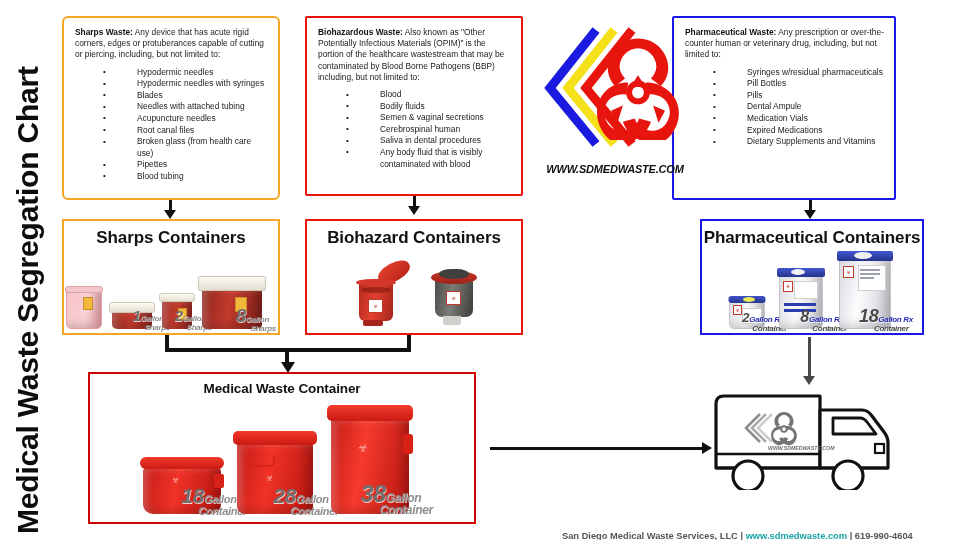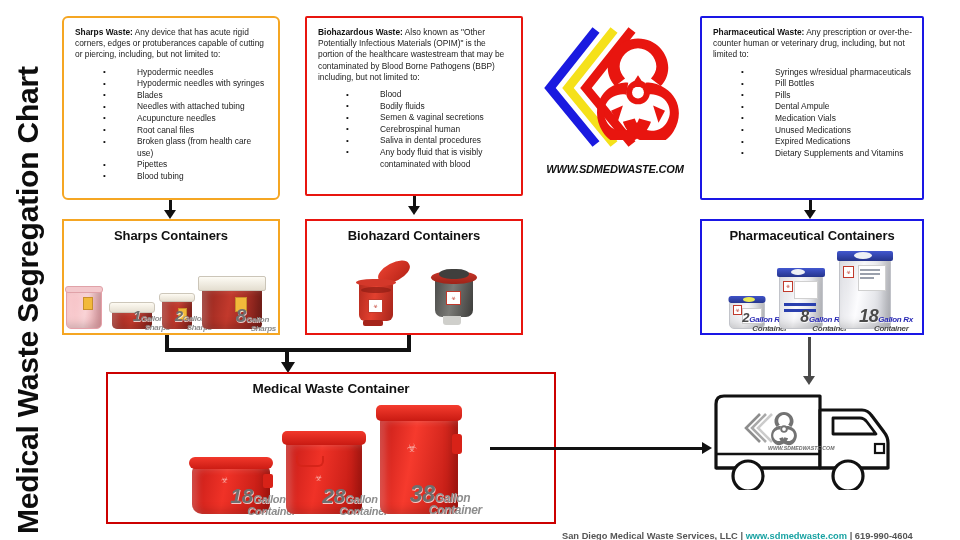--- a/index.html
+++ b/index.html
@@ -57,21 +57,21 @@
 
   
   .contbox {
     position: absolute;
     box-sizing: border-box;
     background: #fff;
     overflow: hidden;
   }
   .contbox .chdr {
     text-align: center;
-    font-size: 13px; font-weight: bold; color: #111;
+    font-size: 17px; font-weight: bold; color: #111;
     margin-top: 7px;
     letter-spacing: -0.1px;
   }
   .binrow {
     position: absolute; left:0; right:0; bottom: 4px;
     display: flex; align-items: flex-end; justify-content: center;
     gap: 10px;
   }
 
   
@@ -169,31 +169,30 @@
     <ul>
       <li>Blood</li>
       <li>Bodily fluids</li>
       <li>Semen &amp; vaginal secretions</li>
       <li>Cerebrospinal human</li>
       <li>Saliva in dental procedures</li>
       <li>Any body fluid that is visibly contaminated with blood</li>
     </ul>
   </div>
 
-  <div class="descbox" id="pharma-desc" style="left:700px; top:16px; width:224px; height:184px; border:2.5px solid #1A17E5; border-radius:2px;">
+  <div class="descbox" id="pharma-desc" style="left:672px; top:16px; width:224px; height:184px; border:2.5px solid #1A17E5; border-radius:2px;">
     <p class="lead">
       <b>Pharmaceutical Waste:</b><span> Any prescription or over-the-counter human or veterinary drug, including, but not limited to:</span>
     </p>
     <ul>
       <li>Syringes w/residual pharmaceuticals</li>
       <li>Pill Bottles</li>
       <li>Pills</li>
       <li>Dental Ampule</li>
       <li>Medication Vials</li>
-      <li>Unused Medications</li>
       <li>Expired Medications</li>
       <li>Dietary Supplements and Vitamins</li>
     </ul>
   </div>
 
   <div id="logo" style="left:540px; top:20px; width:150px; height:155px;">
 
     <svg width="150" height="140" style="position:absolute;left:0;top:0;">
       <polyline points="56,10 10,68 56,124" fill="none" stroke="#1a1ae0" stroke-width="9"></polyline>
       <polyline points="74,10 28,68 74,124" fill="none" stroke="#f5e11a" stroke-width="9"></polyline>
@@ -337,21 +336,21 @@
 
     </div>
   </div>
 
   <div class="vline" style="left:165px; top:335px; width:3.5px; height:16px;"></div>
   <div class="vline" style="left:407px; top:335px; width:3.5px; height:16px;"></div>
   <div class="hline" style="left:165px; top:348px; width:246px; height:3.5px;"></div>
   <div class="vline" style="left:285px; top:351px; width:3.5px; height:14px;"></div>
   <div class="arrowdown" style="left:281px; top:362px; border-left-width:7px; border-right-width:7px; border-top-width:11px;"></div>
 
-  <div class="contbox" id="medwaste-cont" style="left:106px; top:372px; width:450px; height:152px; border:2.5px solid #CC0000;">
+  <div class="contbox" id="medwaste-cont" style="left:88px; top:372px; width:388px; height:152px; border:2.5px solid #CC0000;">
     <div class="chdr" style="font-size:13.5px;">Medical Waste Container</div>
     <div class="binrow" style="gap:6px; bottom:8px;">
 
       <div class="bin" style="margin-right:10px;">
         <div class="body" style="width:78px;height:48px;background:linear-gradient(100deg,#c41b17,#f03227 42%,#b5150f);border-radius:6px 6px 10px 10px;"></div>
         <div class="lid" style="top:-9px;width:84px;height:12px;background:linear-gradient(180deg,#f2382b,#cc1c14);border-radius:7px;"></div>
         <div style="position:absolute;right:-3px;top:8px;width:10px;height:14px;background:#d82218;border-radius:2px;"></div>
         <div class="hazlabel" style="left:26px;top:8px;width:13px;height:12px;border:none;background:transparent;color:#f7a9a2;font-size:9px;">☣</div>
         <div class="sizetag" style="right:-26px;bottom:-2px;">
           <span class="num" style="font-size:21px;">18</span><span class="unit" style="font-size:11px;">Gallon</span>

